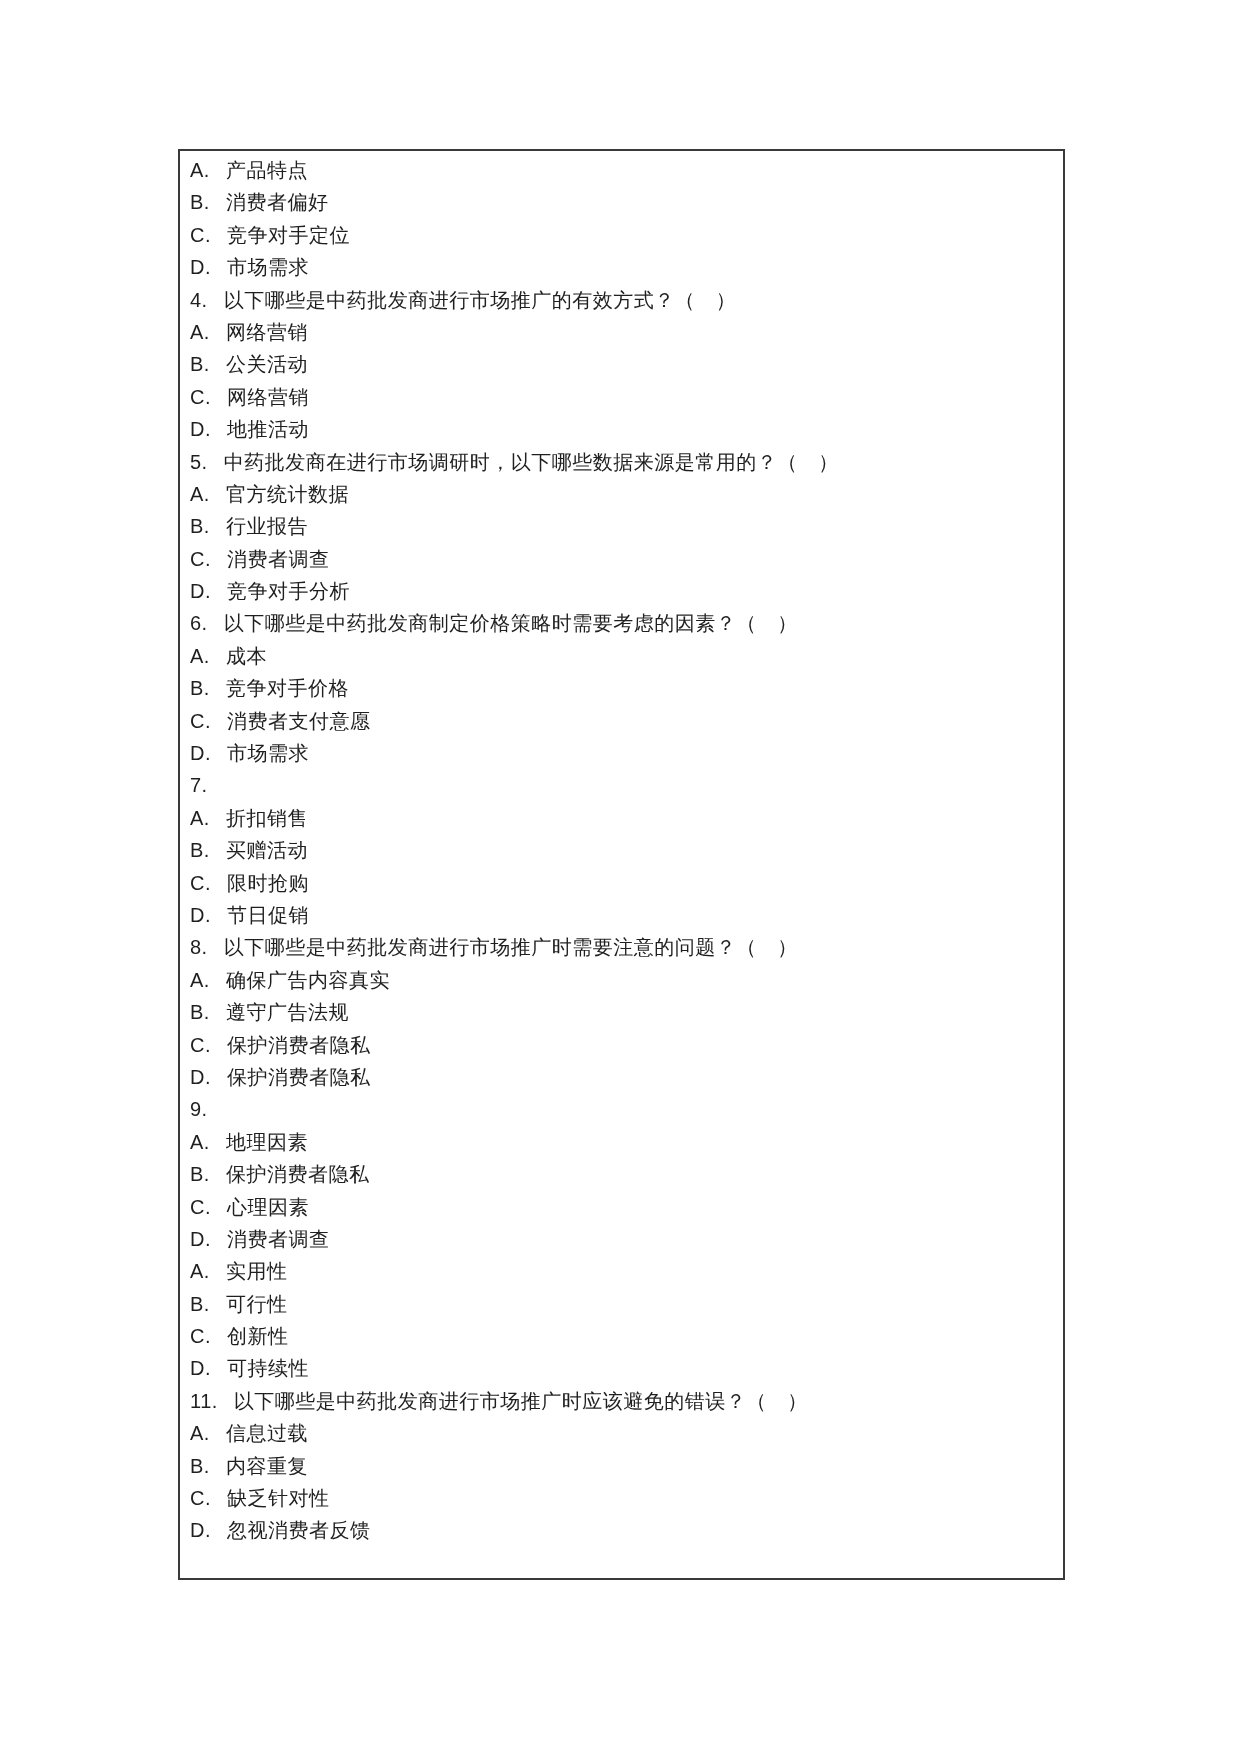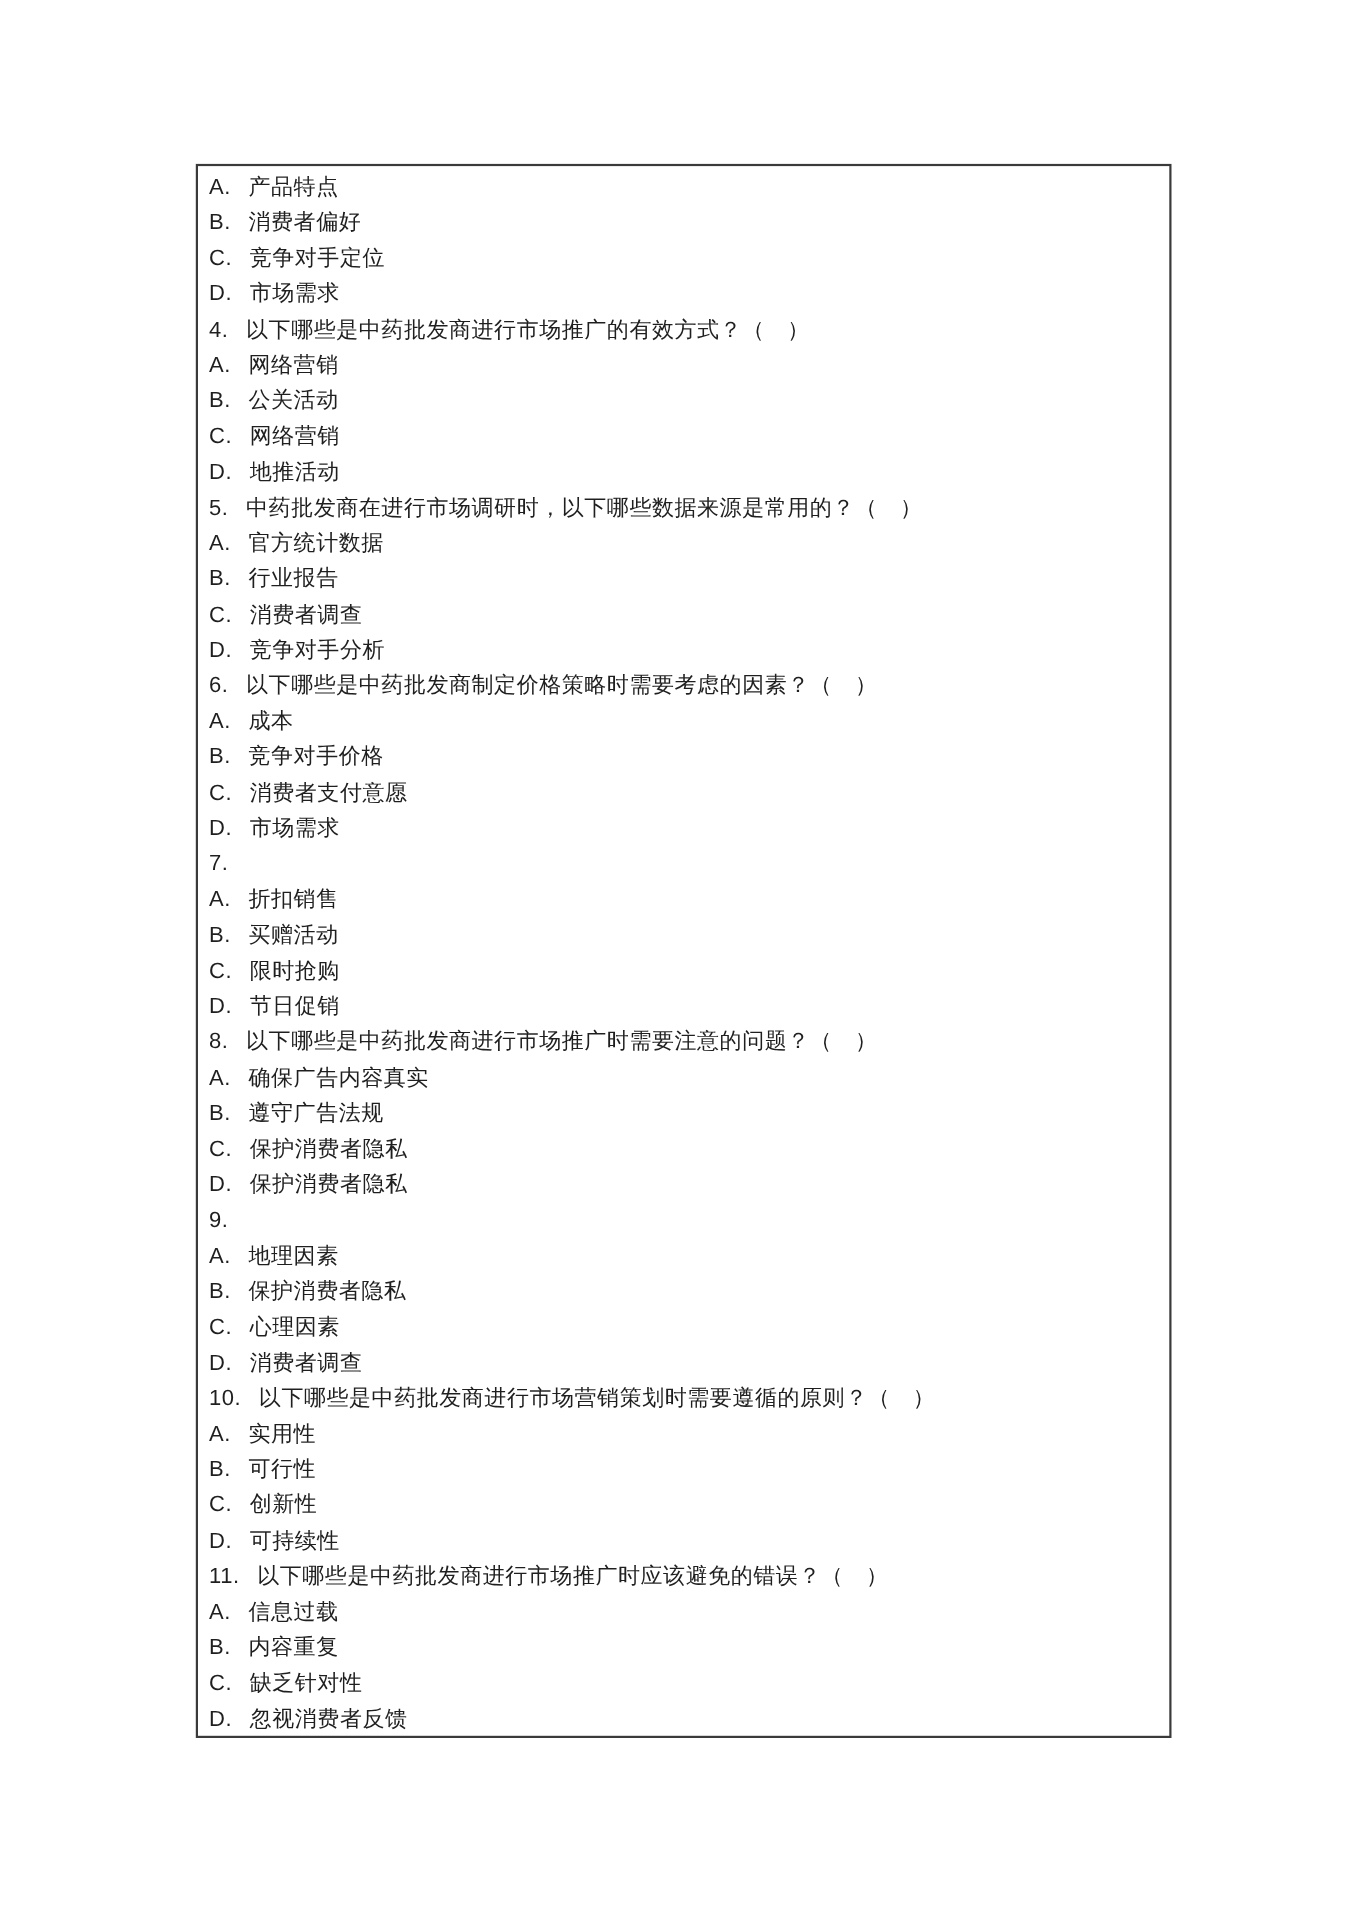--- a/index.html
+++ b/index.html
@@ -218,24 +218,20 @@
   <div class="row">
     <span class="lab">C.</span>
     <span class="txt">心理因素</span>
   </div>
 
   <div class="row">
     <span class="lab">D.</span>
     <span class="txt">消费者调查</span>
   </div>
 
-  <div class="row">
-    <span class="lab">10.</span>
-    <span class="txt">以下哪些是中药批发商进行市场营销策划时需要遵循的原则？（　）</span>
-  </div>
 
   <div class="row">
     <span class="lab">A.</span>
     <span class="txt">实用性</span>
   </div>
 
   <div class="row">
     <span class="lab">B.</span>
     <span class="txt">可行性</span>
   </div>

